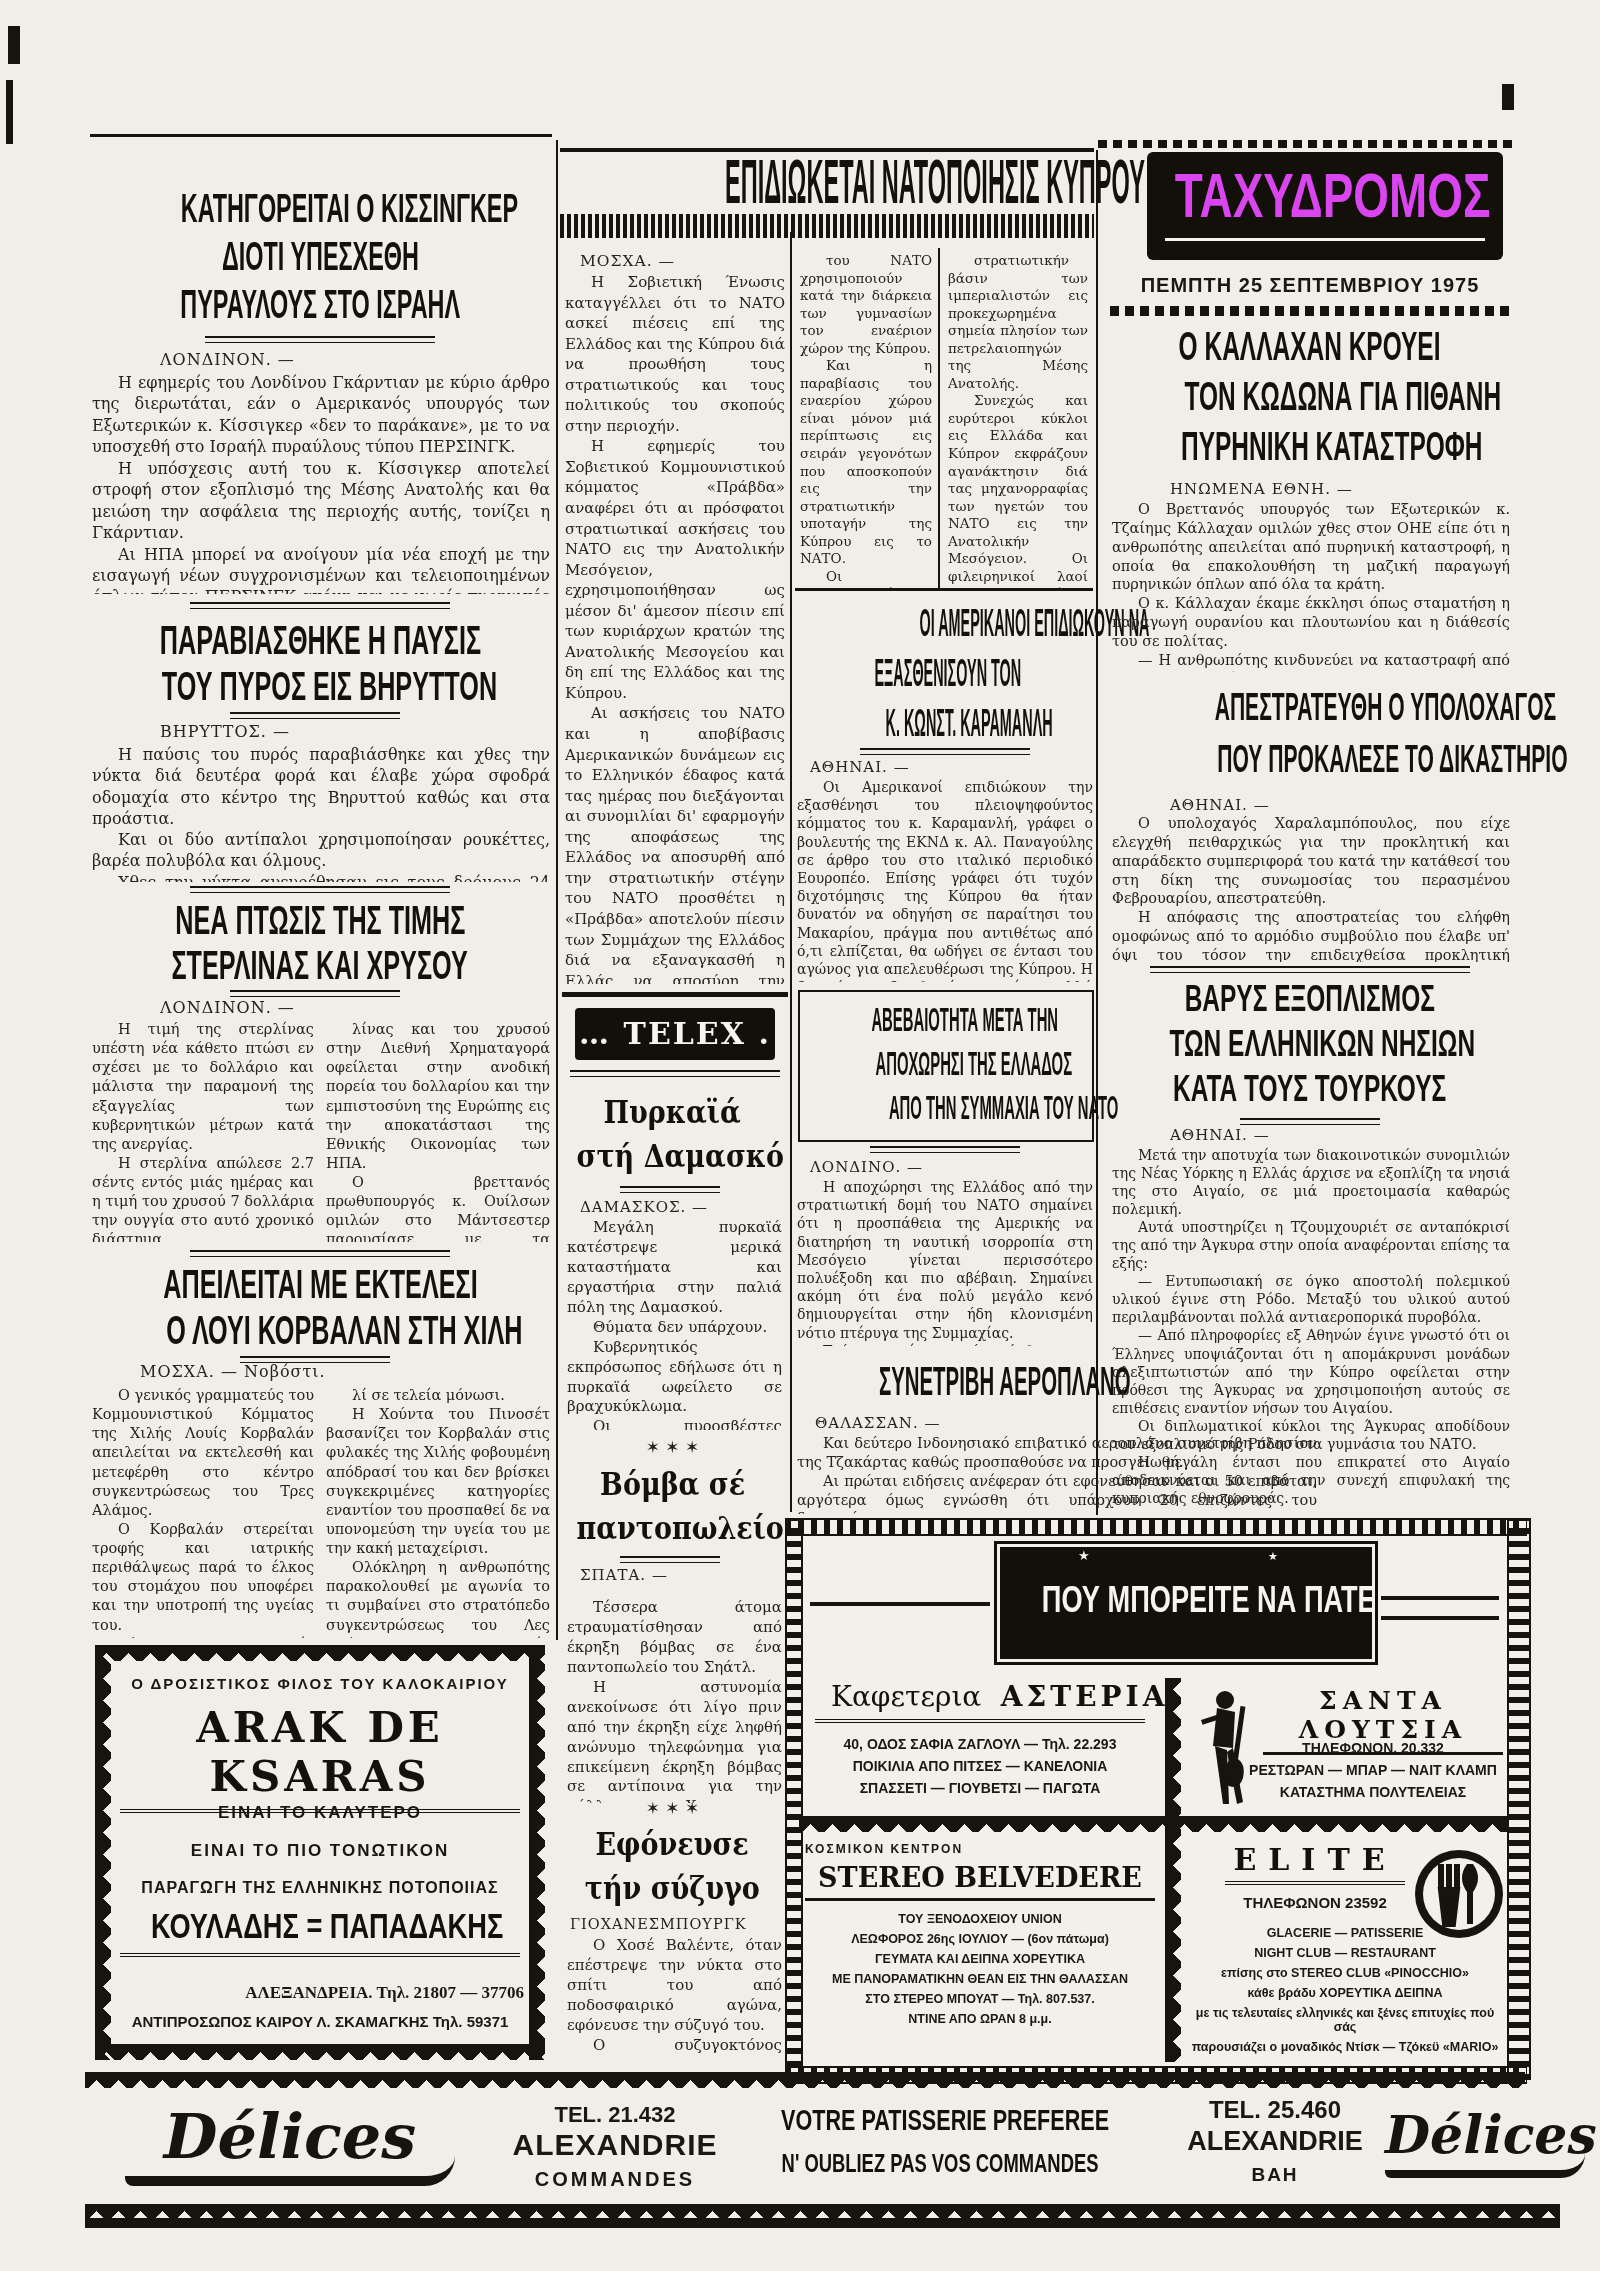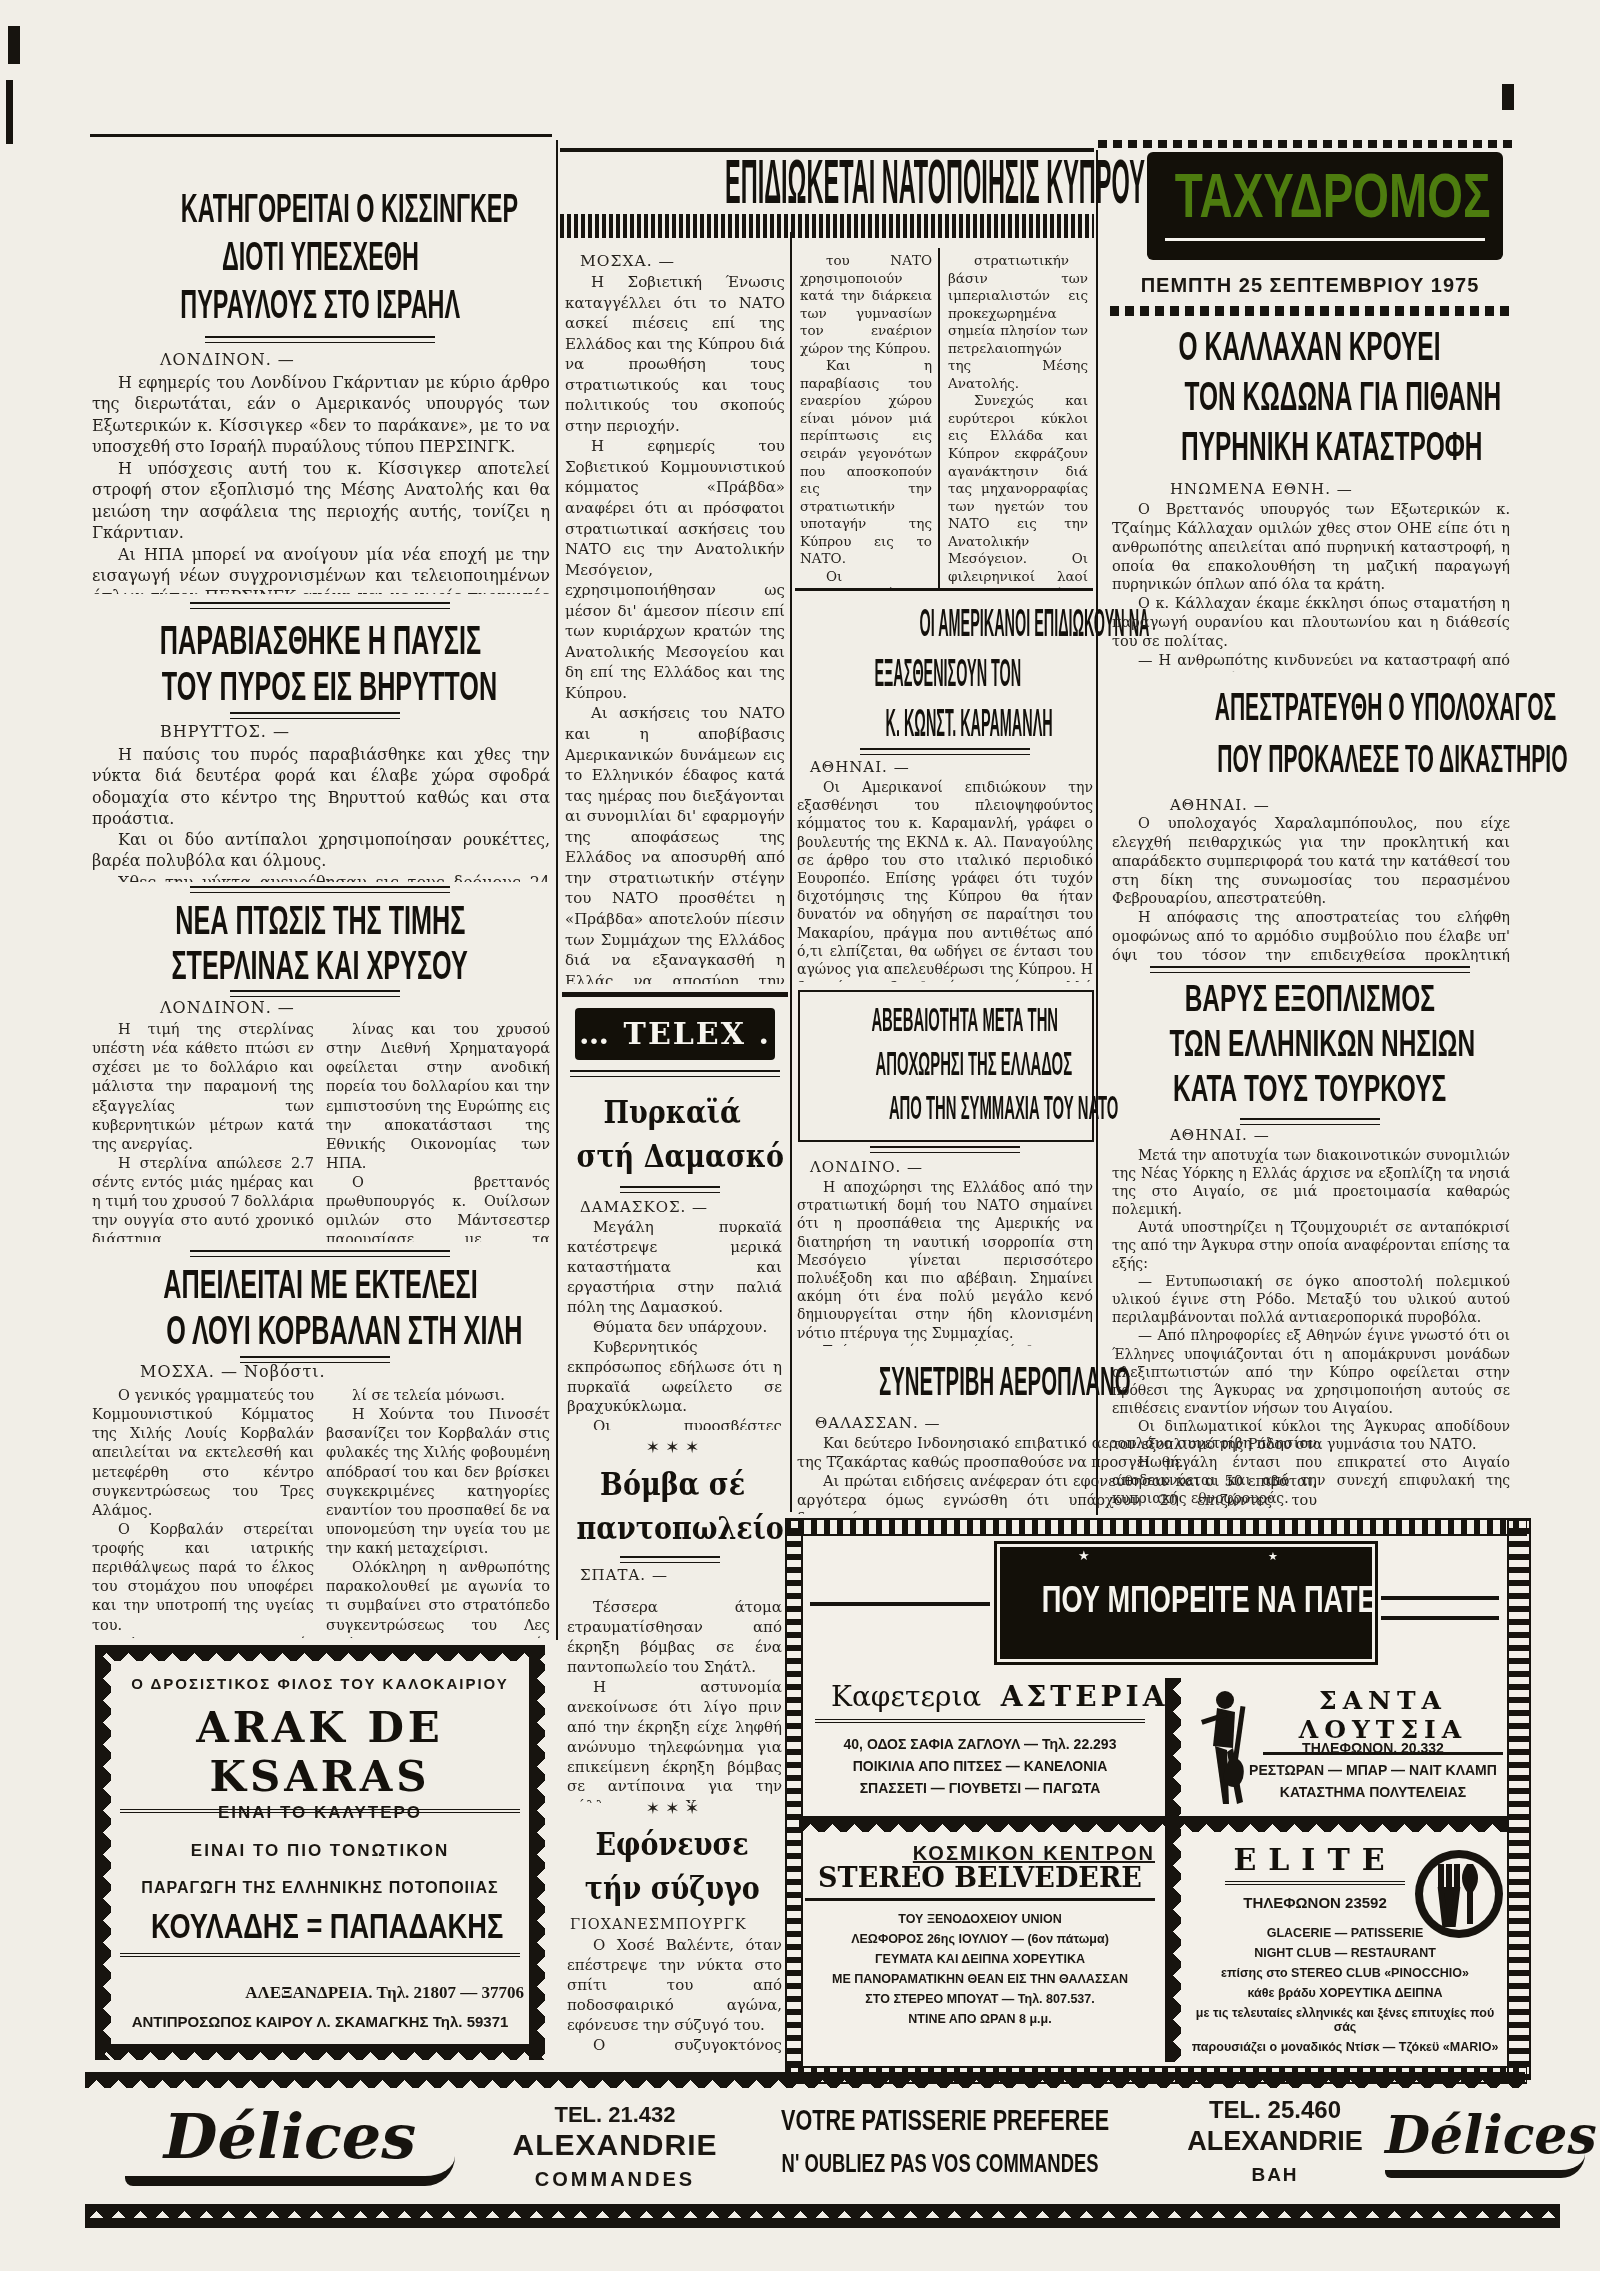--- a/index.html
+++ b/index.html
@@ -233,21 +233,21 @@
     <span class="cx s90">τήν σύζυγο</span>
   </div>
   <div class="abs dateline" style="left:570px;top:1916px;font-size:14.5px;">ΓΙΟΧΑΝΕΣΜΠΟΥΡΓΚ</div>
   <div class="abs body" style="left:567px;top:1936px;width:215px;height:122px;font-size:15px;line-height:1.33;">
       <p class="para">Ο Χοσέ Βαλέντε, όταν επέστρεψε την νύκτα στο σπίτι του από ποδοσφαιρικό αγώνα, εφόνευσε την σύζυγό του.</p>
       <p class="para">Ο συζυγοκτόνος παρεδόθη κατόπιν στην αστυνομία.</p>
     </div>
 
   <div class="abs dots" style="left:1098px;top:140px;width:416px;height:8px;"></div>
   <div class="abs blackbox" style="left:1147px;top:152px;width:356px;height:108px;border-radius:6px;text-align:center;">
-    <div class="headline" style="color:#4d7c0f;font-size:54px;line-height:86px;"><span class="cx smast">ΤΑΧΥΔΡΟΜΟΣ</span></div>
+    <div class="headline" style="color:#d946ef;font-size:54px;line-height:86px;"><span class="cx smast">ΤΑΧΥΔΡΟΜΟΣ</span></div>
     <div style="margin:0 18px;border-top:3px solid #f6f4ee;"></div>
   </div>
   <div class="abs sansline" style="left:1110px;top:274px;width:400px;text-align:center;font-size:20px;letter-spacing:1px;">ΠΕΜΠΤΗ 25 ΣΕΠΤΕΜΒΡΙΟΥ 1975</div>
   <div class="abs dots" style="left:1110px;top:306px;width:400px;height:10px;"></div>
 
   <div class="abs headline" style="left:1110px;top:322px;width:400px;font-size:36px;line-height:50px;">
     <span class="cx s68">Ο ΚΑΛΛΑΧΑΝ ΚΡΟΥΕΙ</span><br>
     <span class="cx s68">ΤΟΝ ΚΩΔΩΝΑ ΓΙΑ ΠΙΘΑΝΗ</span><br>
     <span class="cx s68">ΠΥΡΗΝΙΚΗ ΚΑΤΑΣΤΡΟΦΗ</span>
   </div>
@@ -323,21 +323,21 @@
       <path d="M42 70 Q58 74 54 92 Q50 104 40 100 Q32 96 36 82 Z" fill="#17140f"></path>
       <rect x="12" y="30" width="26" height="5" fill="#17140f" transform="rotate(-18 25 32)"></rect>
     </svg>
     <div class="abs serifhead" style="left:478px;top:168px;width:240px;font-size:25px;letter-spacing:6px;border-bottom:3px solid #17140f;padding-bottom:8px;">ΣΑΝΤΑ ΛΟΥΤΣΙΑ</div>
     <div class="abs sansline adline" style="left:454px;top:222px;width:268px;text-align:center;font-size:14px;">
         <div>ΤΗΛΕΦΩΝΟΝ. 20.332</div>
         <div>ΡΕΣΤΩΡΑΝ — ΜΠΑΡ — ΝΑΙΤ ΚΛΑΜΠ</div>
         <div>ΚΑΤΑΣΤΗΜΑ ΠΟΛΥΤΕΛΕΙΑΣ</div>
       </div>
 
-    <div class="abs sansline" style="left:20px;top:324px;width:350px;text-align:right;font-size:20px;letter-spacing:2px;text-decoration:underline;">ΚΟΣΜΙΚΟΝ ΚΕΝΤΡΟΝ</div>
+    <div class="abs sansline" style="left:20px;top:324px;width:350px;text-align:left;font-size:12px;letter-spacing:2px;">ΚΟΣΜΙΚΟΝ ΚΕΝΤΡΟΝ</div>
     <div class="abs serifhead" style="left:20px;top:344px;width:350px;font-size:27px;border-bottom:3px solid #17140f;padding-bottom:5px;">STEREO BELVEDERE</div>
     <div class="abs sansline adline" style="left:12px;top:394px;width:366px;text-align:center;font-size:12.5px;">
         <div>ΤΟΥ ΞΕΝΟΔΟΧΕΙΟΥ UNION</div>
         <div>ΛΕΩΦΟΡΟΣ 26ης ΙΟΥΛΙΟΥ — (6ον πάτωμα)</div>
         <div>ΓΕΥΜΑΤΑ ΚΑΙ ΔΕΙΠΝΑ ΧΟΡΕΥΤΙΚΑ</div>
         <div>ΜΕ ΠΑΝΟΡΑΜΑΤΙΚΗΝ ΘΕΑΝ ΕΙΣ ΤΗΝ ΘΑΛΑΣΣΑΝ</div>
         <div>ΣΤΟ ΣΤΕΡΕΟ ΜΠΟΥΑΤ — Τηλ. 807.537.</div>
         <div>ΝΤΙΝΕ ΑΠΟ ΩΡΑΝ 8 μ.μ.</div>
       </div>
 

